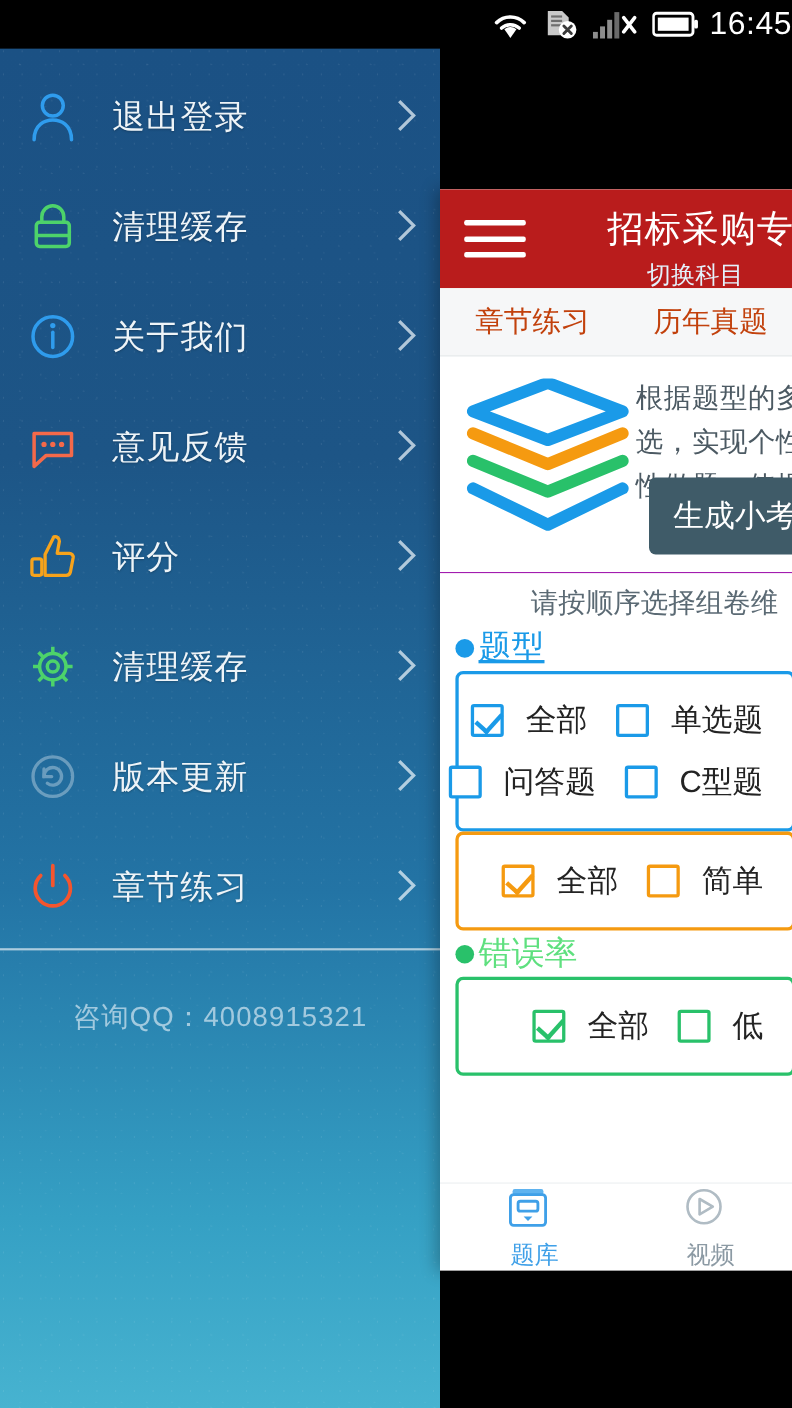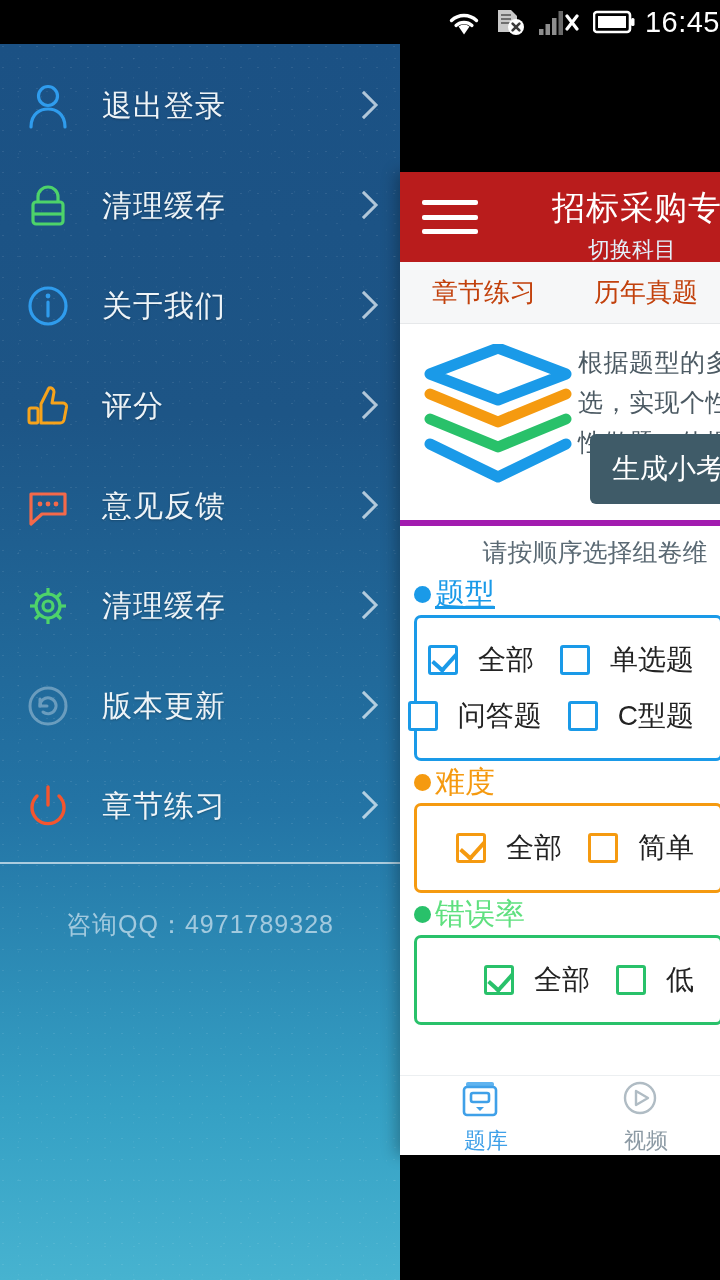--- a/index.html
+++ b/index.html
@@ -162,21 +162,21 @@
     color: #fff;
     font-size: 28px;
     padding: 16px 22px;
     border-radius: 6px;
     white-space: nowrap;
     border: none;
     font-family: inherit;
   }
 
   .hint-row {
-    border-top: 6px solid #a21caf;
+    border-top: 1px solid #a21caf;
     padding: 10px 0 4px 0;
     text-align: center;
   }
   .hint-row span {
     font-size: 25px; color: #5b6a74; white-space: nowrap;
     padding-left: 70px;
   }
 
   .sec { padding: 0 0 0 14px; }
   .sec-title { display: flex; align-items: center; margin: 4px 0 4px 0; }
@@ -309,38 +309,38 @@
           <path d="M23 20 v14" stroke="#2f9ced" stroke-width="3.2" stroke-linecap="round"></path>
         </svg>
       </span>
       <span class="mi-label">关于我们</span>
       <span class="mi-chev"></span>
     </div>
 
     <div class="menu-item">
       <span class="mi-icon">
         <svg width="46" height="48" viewBox="0 0 46 48">
-          <rect x="4" y="26" width="9" height="15" rx="2" stroke="#f7a31b" stroke-width="3" fill="none"></rect>
-          <path d="M16 41 V22 L24 6 a4 4 0 0 1 5 4 l-2 11 h11 a3.5 3.5 0 0 1 3.5 4 l-2.5 13 a4 4 0 0 1 -4 3 z" stroke="#f7a31b" stroke-width="3" fill="none" stroke-linejoin="round"></path>
-        </svg>
-      </span>
-      <span class="mi-label">评分</span>
-      <span class="mi-chev"></span>
-    </div>
-
-    <div class="menu-item">
-      <span class="mi-icon">
-        <svg width="46" height="48" viewBox="0 0 46 48">
           <path d="M6 12 h34 v20 h-23 l-11 10 z" stroke="#f4694a" stroke-width="3.2" fill="none" stroke-linejoin="round"></path>
           <circle cx="15" cy="22" r="2.4" fill="#f4694a"></circle>
           <circle cx="23" cy="22" r="2.4" fill="#f4694a"></circle>
           <circle cx="31" cy="22" r="2.4" fill="#f4694a"></circle>
         </svg>
       </span>
       <span class="mi-label">意见反馈</span>
+      <span class="mi-chev"></span>
+    </div>
+
+    <div class="menu-item">
+      <span class="mi-icon">
+        <svg width="46" height="48" viewBox="0 0 46 48">
+          <rect x="4" y="26" width="9" height="15" rx="2" stroke="#f7a31b" stroke-width="3" fill="none"></rect>
+          <path d="M16 41 V22 L24 6 a4 4 0 0 1 5 4 l-2 11 h11 a3.5 3.5 0 0 1 3.5 4 l-2.5 13 a4 4 0 0 1 -4 3 z" stroke="#f7a31b" stroke-width="3" fill="none" stroke-linejoin="round"></path>
+        </svg>
+      </span>
+      <span class="mi-label">评分</span>
       <span class="mi-chev"></span>
     </div>
 
     <div class="menu-item">
       <span class="mi-icon">
         <svg width="46" height="48" viewBox="0 0 46 48">
           <g stroke="#4dd36a" stroke-width="3.2" fill="none">
             <circle cx="23" cy="24" r="12"></circle>
             <circle cx="23" cy="24" r="5"></circle>
             <line x1="23" y1="6" x2="23" y2="12"></line>
@@ -379,21 +379,21 @@
       </span>
       <span class="mi-label">章节练习</span>
       <span class="mi-chev"></span>
     </div>
 
   </div>
 
   <div class="drawer-divider"></div>
 
   <div class="drawer-foot">
-    <span>咨询QQ：4971789328</span>
+    <span>咨询QQ：4008915321</span>
   </div>
 </div>
 
 <div class="panel">
 
   <div class="app-header">
     <div class="hamburger">
       <i></i>
         <i></i>
         <i></i>
@@ -446,24 +446,20 @@
       <div class="opt-row">
         <span class="cb"></span>
         <span class="opt-label">问答题</span>
         <span class="cb"></span>
         <span class="opt-label">C型题</span>
       </div>
     </div>
   </div>
 
   <div class="sec">
-    <div class="sec-title">
-      <span class="dot" style="background:#f59a10"></span>
-      <span class="sec-name" style="color:#f59a10">难度</span>
-    </div>
     <div class="sec-box orange">
       <div class="opt-row">
         <span class="cb orange checked"></span>
         <span class="opt-label">全部</span>
         <span class="cb orange"></span>
         <span class="opt-label">简单</span>
       </div>
     </div>
   </div>
 

